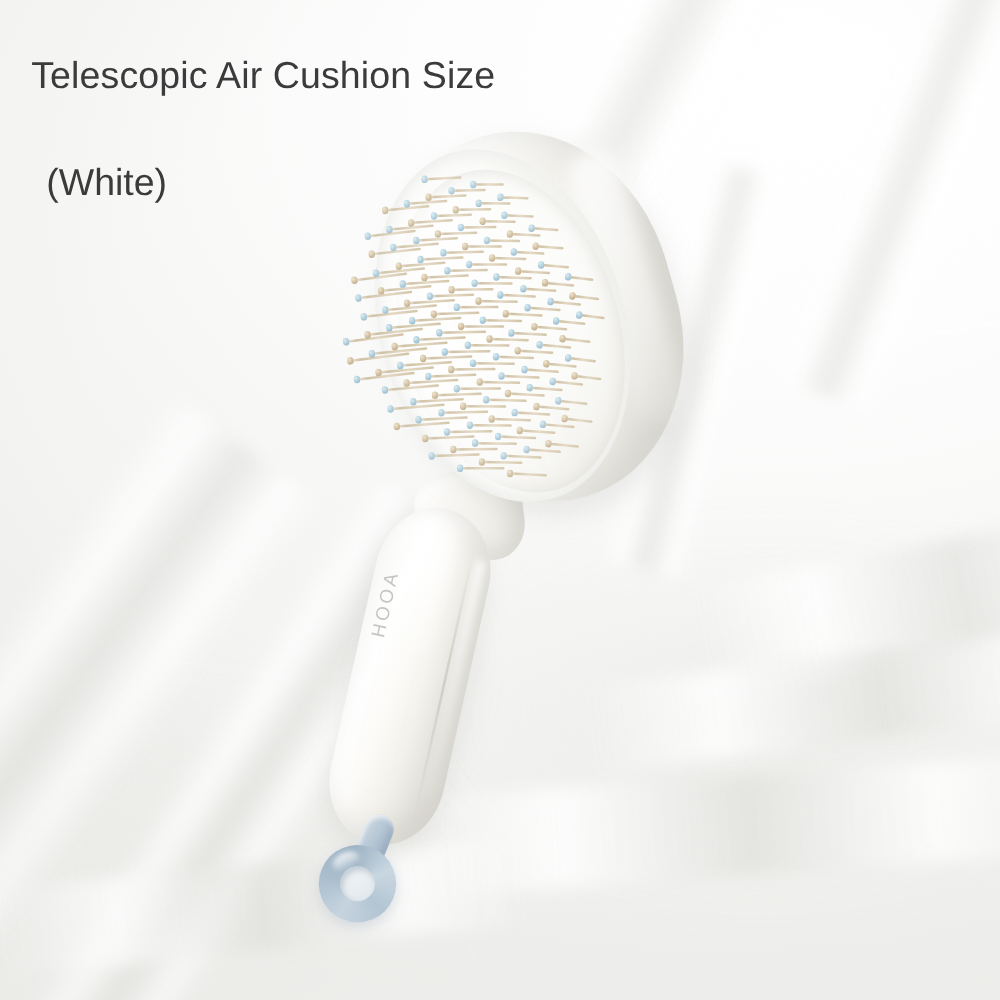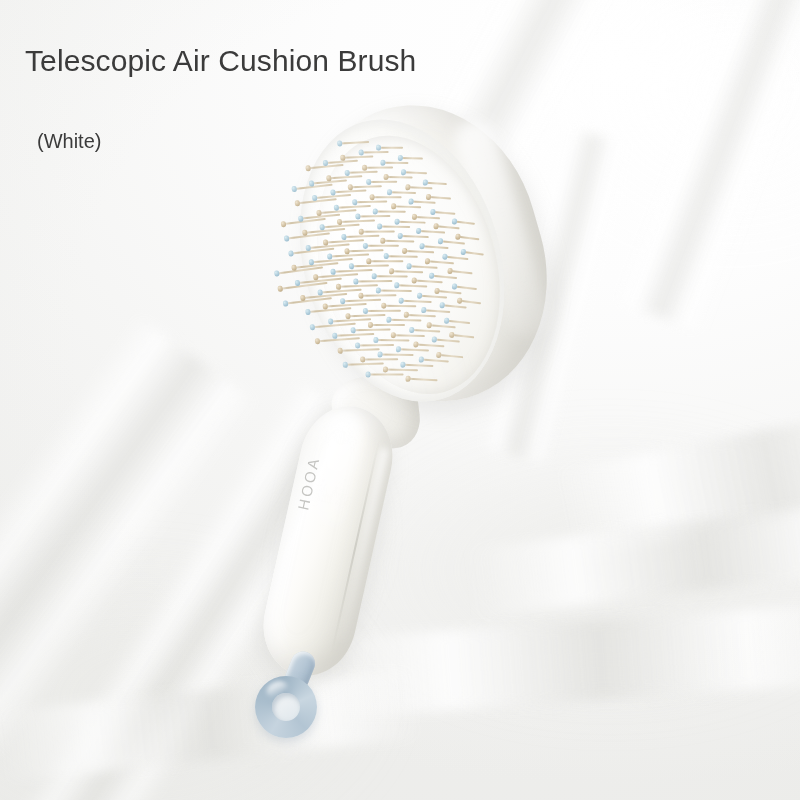--- a/index.html
+++ b/index.html
@@ -50,21 +50,21 @@
     background:radial-gradient(125% 105% at 62% 42%,rgba(255,255,255,0) 42%,rgba(225,226,222,.38) 100%);
   }
 
   
   .title{
     position:absolute;left:25px;top:44px;
     font-size:30px;color:#3b3b3b;letter-spacing:.1px;white-space:nowrap;
   }
   .variant{
     position:absolute;left:37px;top:130px;
-    font-size:20px;color:#3b3b3b;white-space:nowrap;
+    font-size:30px;color:#3b3b3b;white-space:nowrap;
   }
   .size-note{
     position:absolute;left:394px;top:731px;
     font-size:25px;color:#3c3c3c;white-space:nowrap;
   }
 
   
   #brush{position:absolute;left:0;top:0;width:800px;height:800px;}
 
   .shadow-head{
@@ -638,16 +638,16 @@
       <div class="handle-edge-hl"></div>
       <div class="handle-seam"></div>
       <div class="logo">HOOA</div>
     </div>
 
     <div class="ring-stem"></div>
     <div class="ring"></div>
     <div class="ring-hl"></div>
   </div>
 
-  <div class="title">Telescopic Air Cushion Brush</div>
+  <div class="title">Telescopic Air Cushion Size</div>
   <div class="variant">(White)</div>
 
 </div>
 
 </body></html>

